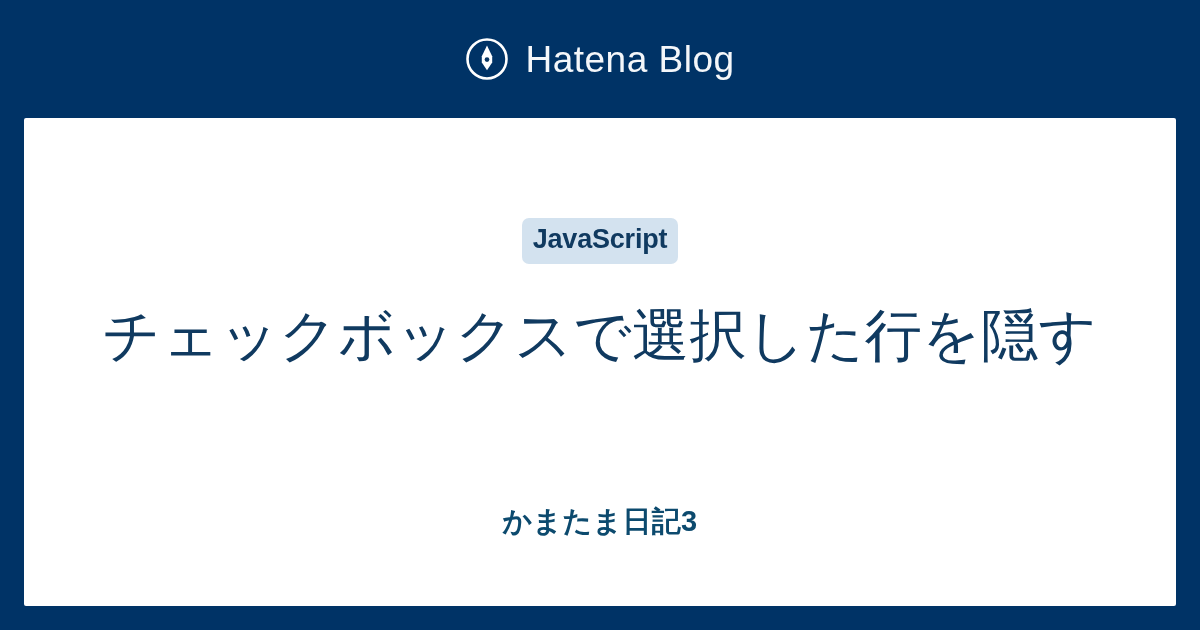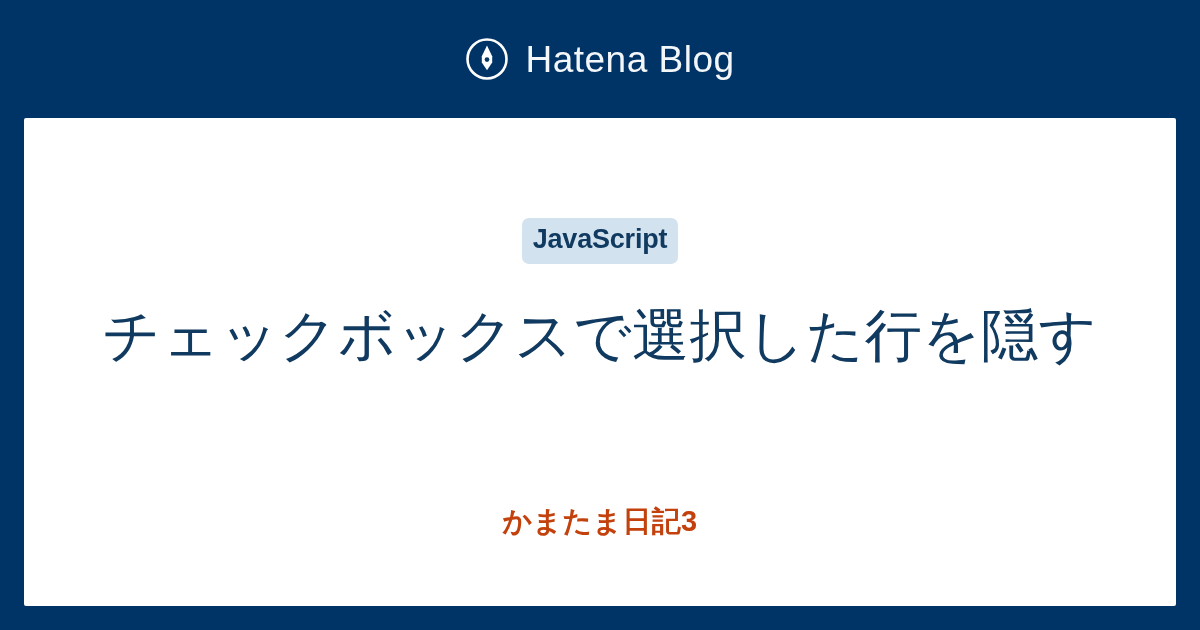--- a/index.html
+++ b/index.html
@@ -112,21 +112,21 @@
   }
 
   
   .blog-name {
     position: absolute;
     top: 386px;
     left: 0;
     width: 100%;
     padding: 0 40px;
     text-align: center;
-    color: #c2410c;
+    color: #0c4a6e;
     font-size: 29px;
     font-weight: 700;
     line-height: 1.2;
     letter-spacing: 0.3px;
   }
 </style>
 </head>
 <body>
 
 <div class="brand-header">

